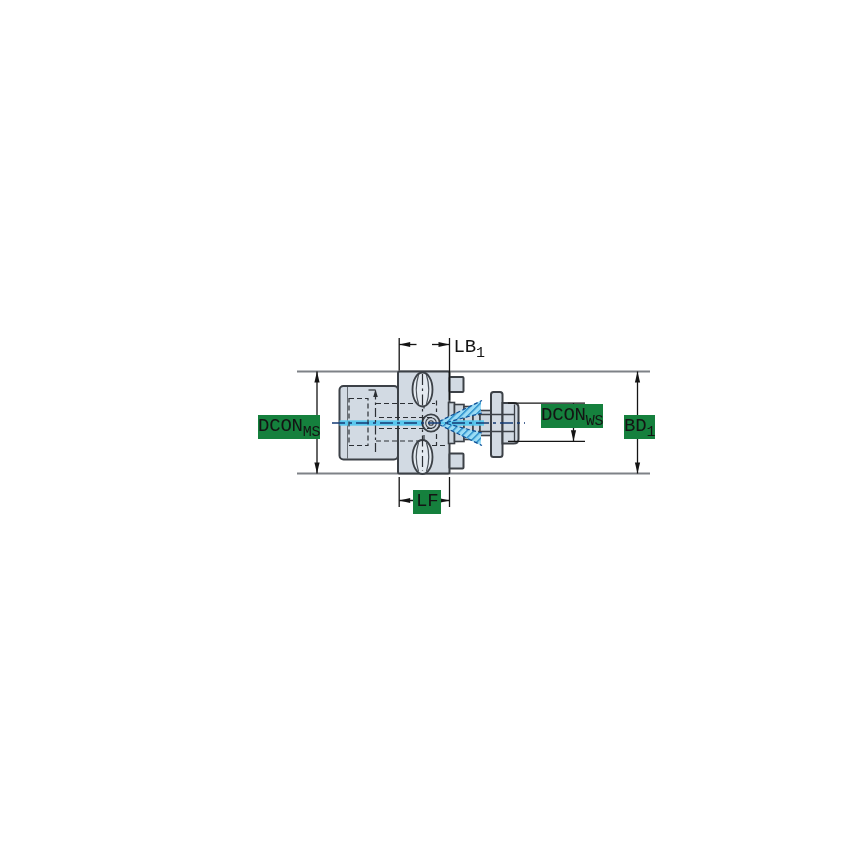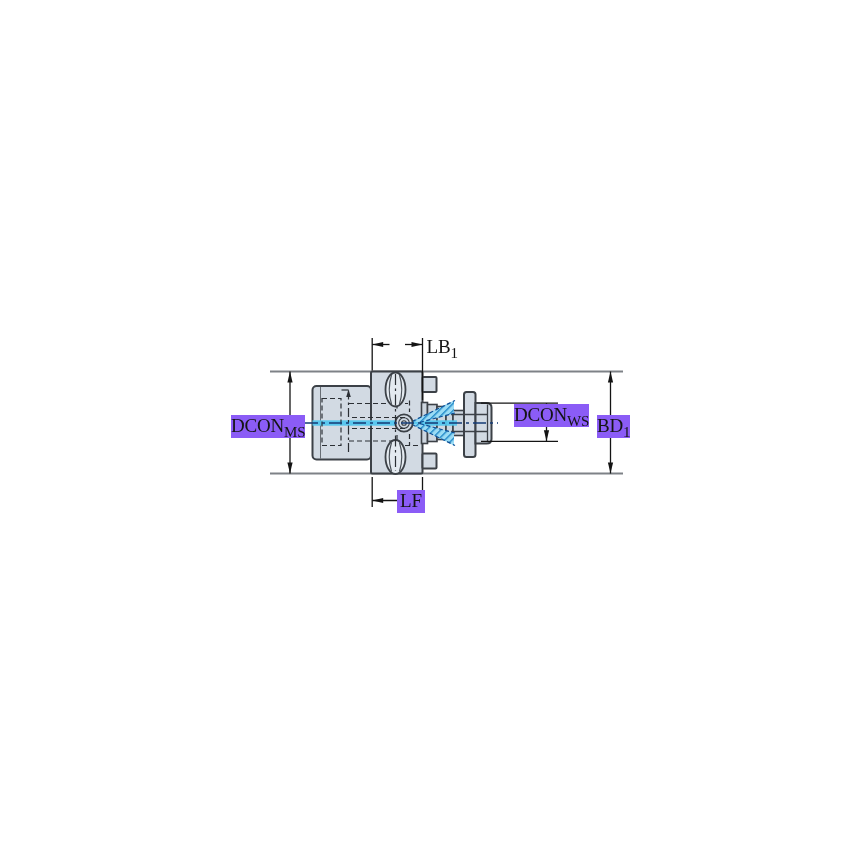--- a/index.html
+++ b/index.html
@@ -1,31 +1,32 @@
 <!DOCTYPE html>
 <html><head>
 <meta charset="utf-8">
 <style>
   html,body{margin:0;padding:0;background:#ffffff;}
   .stage{
     position:relative;
     width:716px;height:854px;
     background:#ffffff;
-    font-family:Liberation Serif, serif;
+    font-family:Liberation Mono, monospace;
     overflow:hidden;
+    margin-left:27px;
   }
   .stage svg{position:absolute;left:0;top:0;}
   .dim-label{
     position:absolute;
     color:#141414;
     font-size:19px;
     line-height:22px;
     letter-spacing:-0.2px;
     white-space:nowrap;
-    background:#8b5cf6;
+    background:#15803d;
   }
   .dim-label .sub{
     font-size:15px;
     position:relative;
     top:4.5px;
     letter-spacing:-0.2px;
   }
   .dim-label.no-bg{background:transparent;}
 </style>
 </head>
@@ -181,17 +182,17 @@
   </div>
 
   <div class="dim-label" style="left:514px; top:404px;">
     <span>DCON</span><span class="sub">WS</span>
   </div>
 
   <div class="dim-label" style="left:597px; top:415px;text-align:right;">
     <span>BD</span><span class="sub">1</span>
   </div>
 
-  <div class="dim-label" style="left:397px; top:489.5px; padding:0 3px;">
+  <div class="dim-label" style="left:386px; top:489.5px; padding:0 3px;">
     <span>LF</span><span class="sub"></span>
   </div>
 
 </div>
 
 </body></html>

